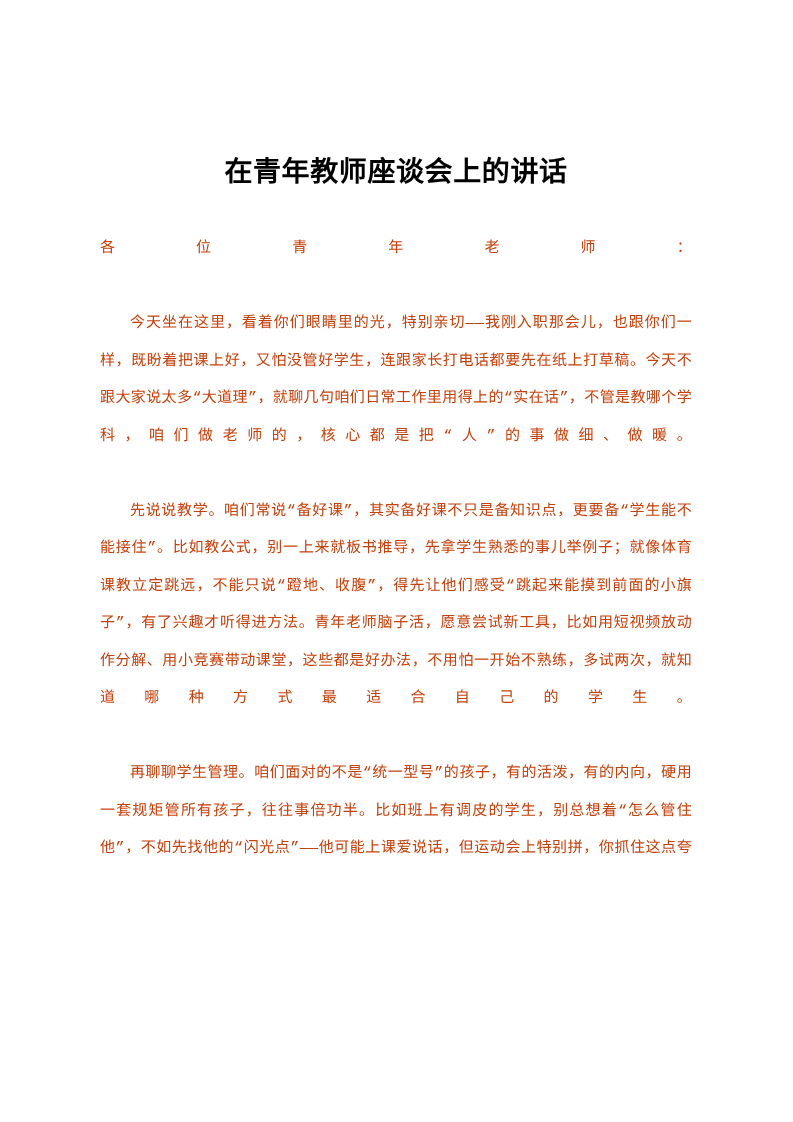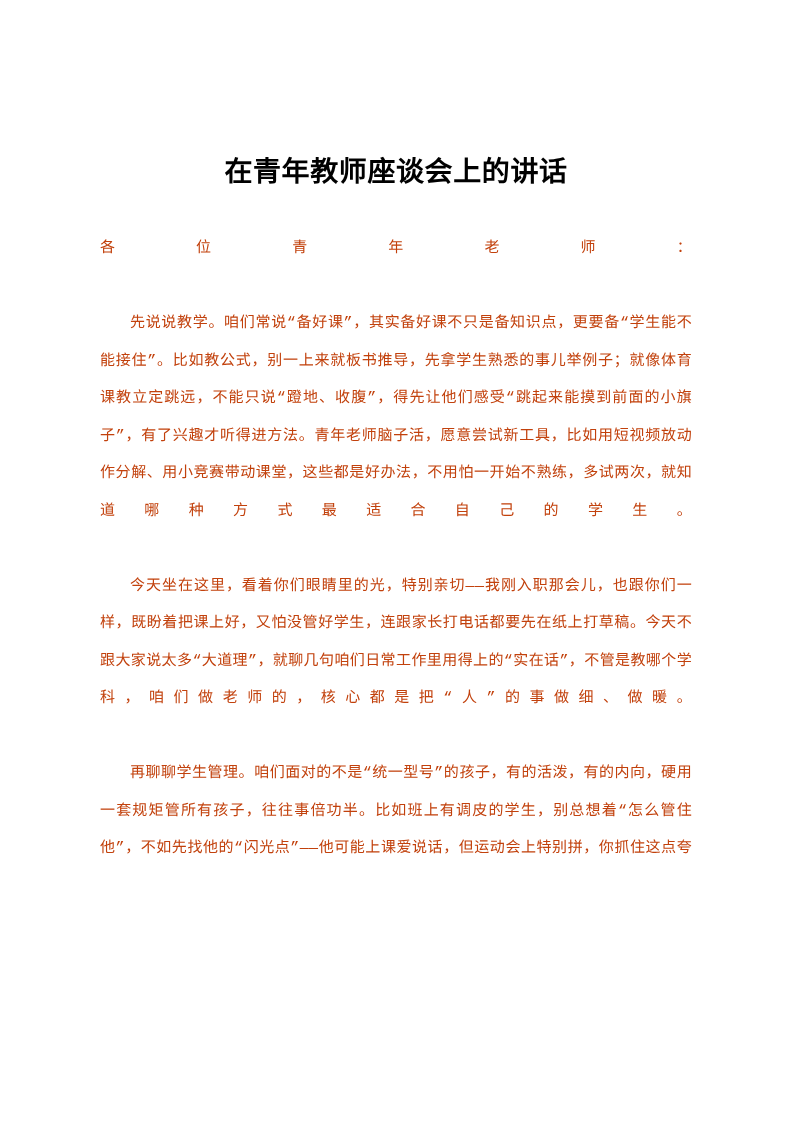--- a/index.html
+++ b/index.html
@@ -76,21 +76,21 @@
 
 <div class="page">
   <div class="content">
 
     <h1 class="doc-title">在青年教师座谈会上的讲话</h1>
 
     <div class="body-block">
 
       <p class="para salutation">各位青年老师：</p>
 
+      <p class="para indent">今天坐在这里，看着你们眼睛里的光，特别亲切——我刚入职那会儿，也跟你们一样，既盼着把课上好，又怕没管好学生，连跟家长打电话都要先在纸上打草稿。今天不跟大家说太多“大道理”，就聊几句咱们日常工作里用得上的“实在话”，不管是教哪个学科，咱们做老师的，核心都是把“人”的事做细、做暖。</p>
+
       <p class="para indent">先说说教学。咱们常说“备好课”，其实备好课不只是备知识点，更要备“学生能不能接住”。比如教公式，别一上来就板书推导，先拿学生熟悉的事儿举例子；就像体育课教立定跳远，不能只说“蹬地、收腹”，得先让他们感受“跳起来能摸到前面的小旗子”，有了兴趣才听得进方法。青年老师脑子活，愿意尝试新工具，比如用短视频放动作分解、用小竞赛带动课堂，这些都是好办法，不用怕一开始不熟练，多试两次，就知道哪种方式最适合自己的学生。</p>
-
-      <p class="para indent">今天坐在这里，看着你们眼睛里的光，特别亲切——我刚入职那会儿，也跟你们一样，既盼着把课上好，又怕没管好学生，连跟家长打电话都要先在纸上打草稿。今天不跟大家说太多“大道理”，就聊几句咱们日常工作里用得上的“实在话”，不管是教哪个学科，咱们做老师的，核心都是把“人”的事做细、做暖。</p>
 
       <p class="para indent">再聊聊学生管理。咱们面对的不是“统一型号”的孩子，有的活泼，有的内向，硬用一套规矩管所有孩子，往往事倍功半。比如班上有调皮的学生，别总想着“怎么管住他”，不如先找他的“闪光点”——他可能上课爱说话，但运动会上特别拼，你抓住这点夸他“有集体荣誉感”，再跟他说“要是上课能把这份劲儿用在听写上，就更棒了”，他大概率会愿意改。</p>
 
     </div>
   </div>
 </div>
 
 </body></html>

